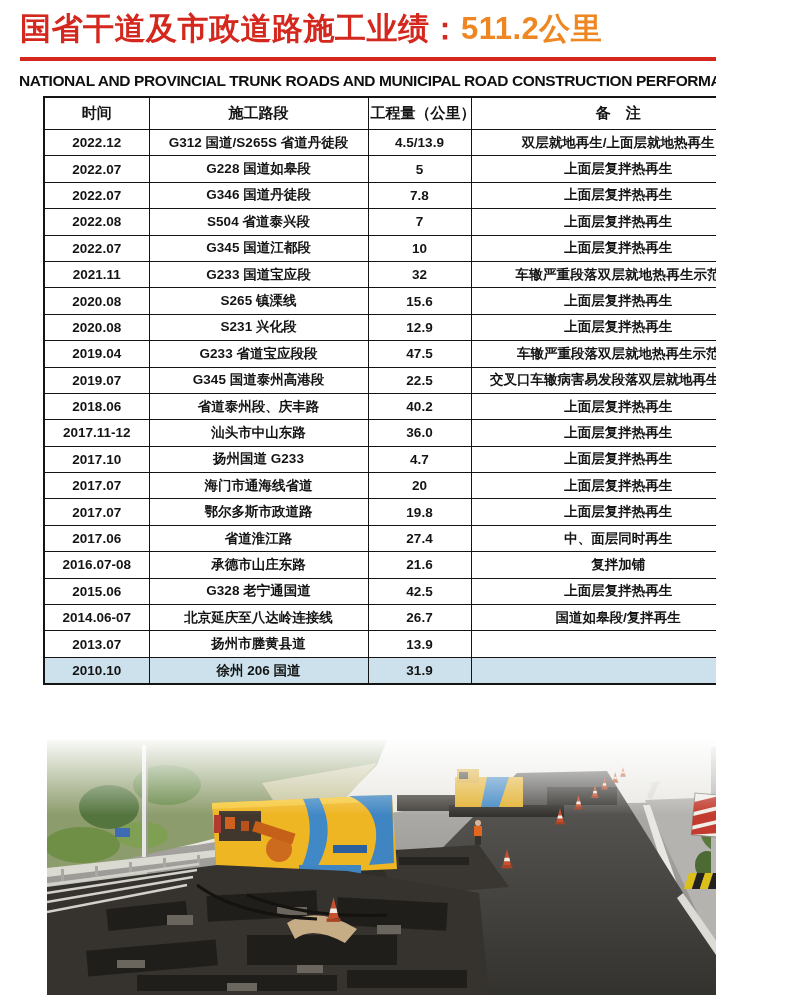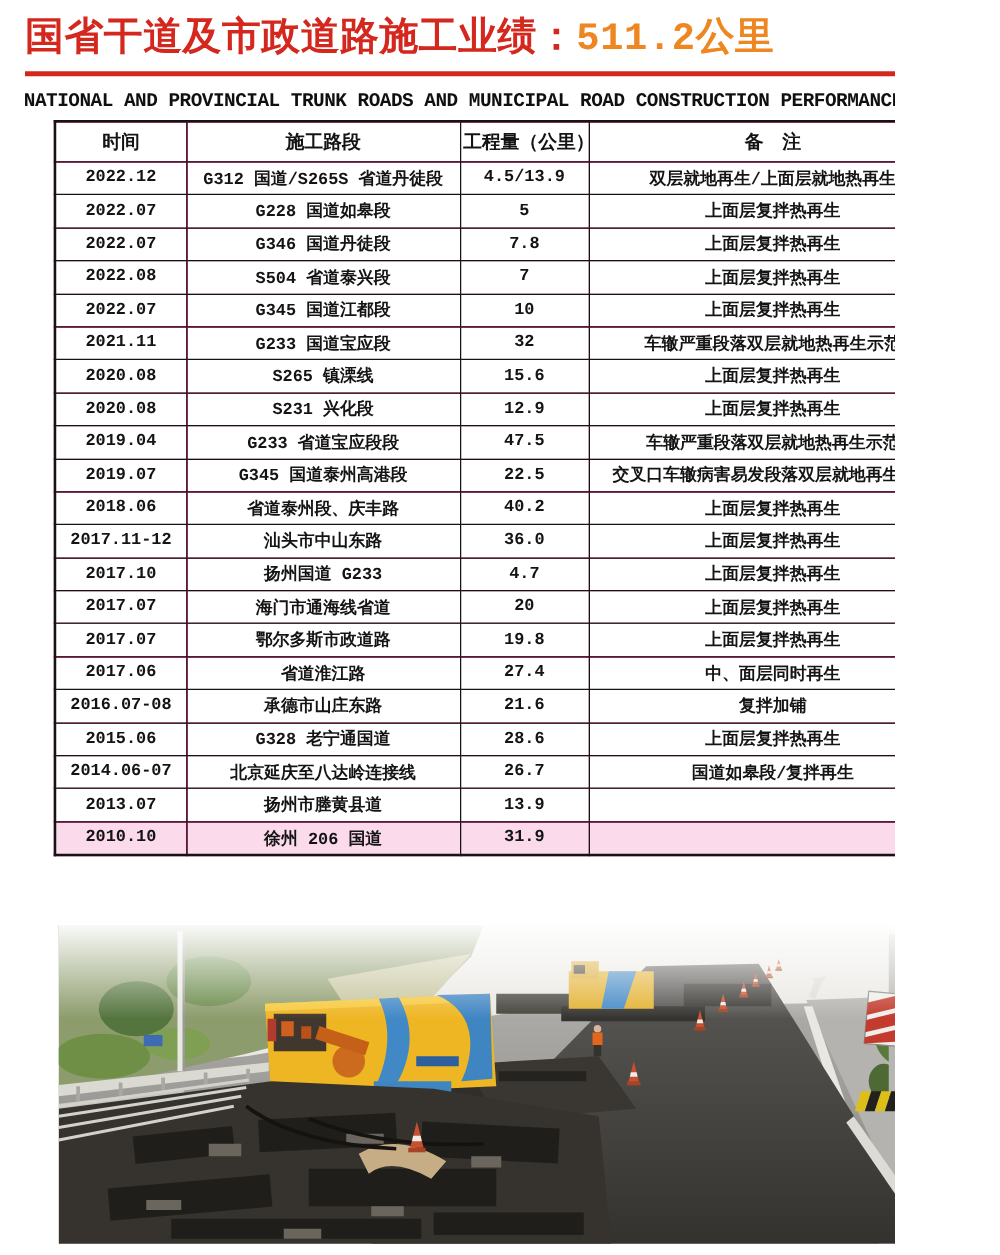--- a/index.html
+++ b/index.html
@@ -3,36 +3,36 @@
 <meta charset="utf-8">
 <style>
   :root{
     --red:#d4281e;
     --orange:#ee8722;
     --ink:#141414;
   }
   html,body{margin:0;padding:0;background:#ffffff;}
   .page{
     position:relative;width:716px;height:1004px;background:#ffffff;overflow:hidden;
-    font-family:Liberation Mono, monospace;color:var(--ink);
+    font-family:Liberation Sans, sans-serif;color:var(--ink);
   }
   .title{
     position:absolute;left:20px;top:8px;font-size:31px;font-weight:bold;
     color:var(--red);white-space:nowrap;letter-spacing:.5px;
   }
   .title .hl{color:var(--orange);}
   .title-rule{position:absolute;left:20px;top:57px;width:735px;height:4px;background:var(--red);}
   .en-title{
     position:absolute;left:19px;top:72px;font-size:15.5px;font-weight:bold;color:#101010;
     letter-spacing:-0.4px;white-space:nowrap;
   }
   table.perf{
     position:absolute;left:43px;top:96px;width:722px;
     border-collapse:collapse;table-layout:fixed;
-    border:2px solid var(--ink);background:#ec4899;z-index:2;
+    border:2px solid var(--ink);background:#0369a1;z-index:2;
   }
   .perf th,.perf td{
     border:1px solid var(--ink);text-align:center;vertical-align:middle;
     font-weight:700;color:var(--ink);padding:0 2px;overflow:hidden;white-space:nowrap;
   }
   .perf th{height:31px;font-size:15px;background:#ffffff;}
   .perf td{height:25.4px;font-size:13.5px;background:#ffffff;}
   .perf tr.overlay td{background:rgba(255,255,255,0.8);}
   .perf td.c-remark.em{font-weight:900;letter-spacing:.2px;}
   .photo{
@@ -182,21 +182,21 @@
     <tr>
       <td class="c-date">2016.07-08</td>
       <td class="c-section">承德市山庄东路</td>
       <td class="c-qty">21.6</td>
       <td class="c-remark">复拌加铺</td>
     </tr>
 
     <tr>
       <td class="c-date">2015.06</td>
       <td class="c-section">G328 老宁通国道</td>
-      <td class="c-qty">28.6</td>
+      <td class="c-qty">42.5</td>
       <td class="c-remark">上面层复拌热再生</td>
     </tr>
 
 
     <tr>
       <td class="c-date">2014.06-07</td>
       <td class="c-section">北京延庆至八达岭连接线</td>
       <td class="c-qty">26.7</td>
       <td class="c-remark">国道如皋段/复拌再生</td>
     </tr>

